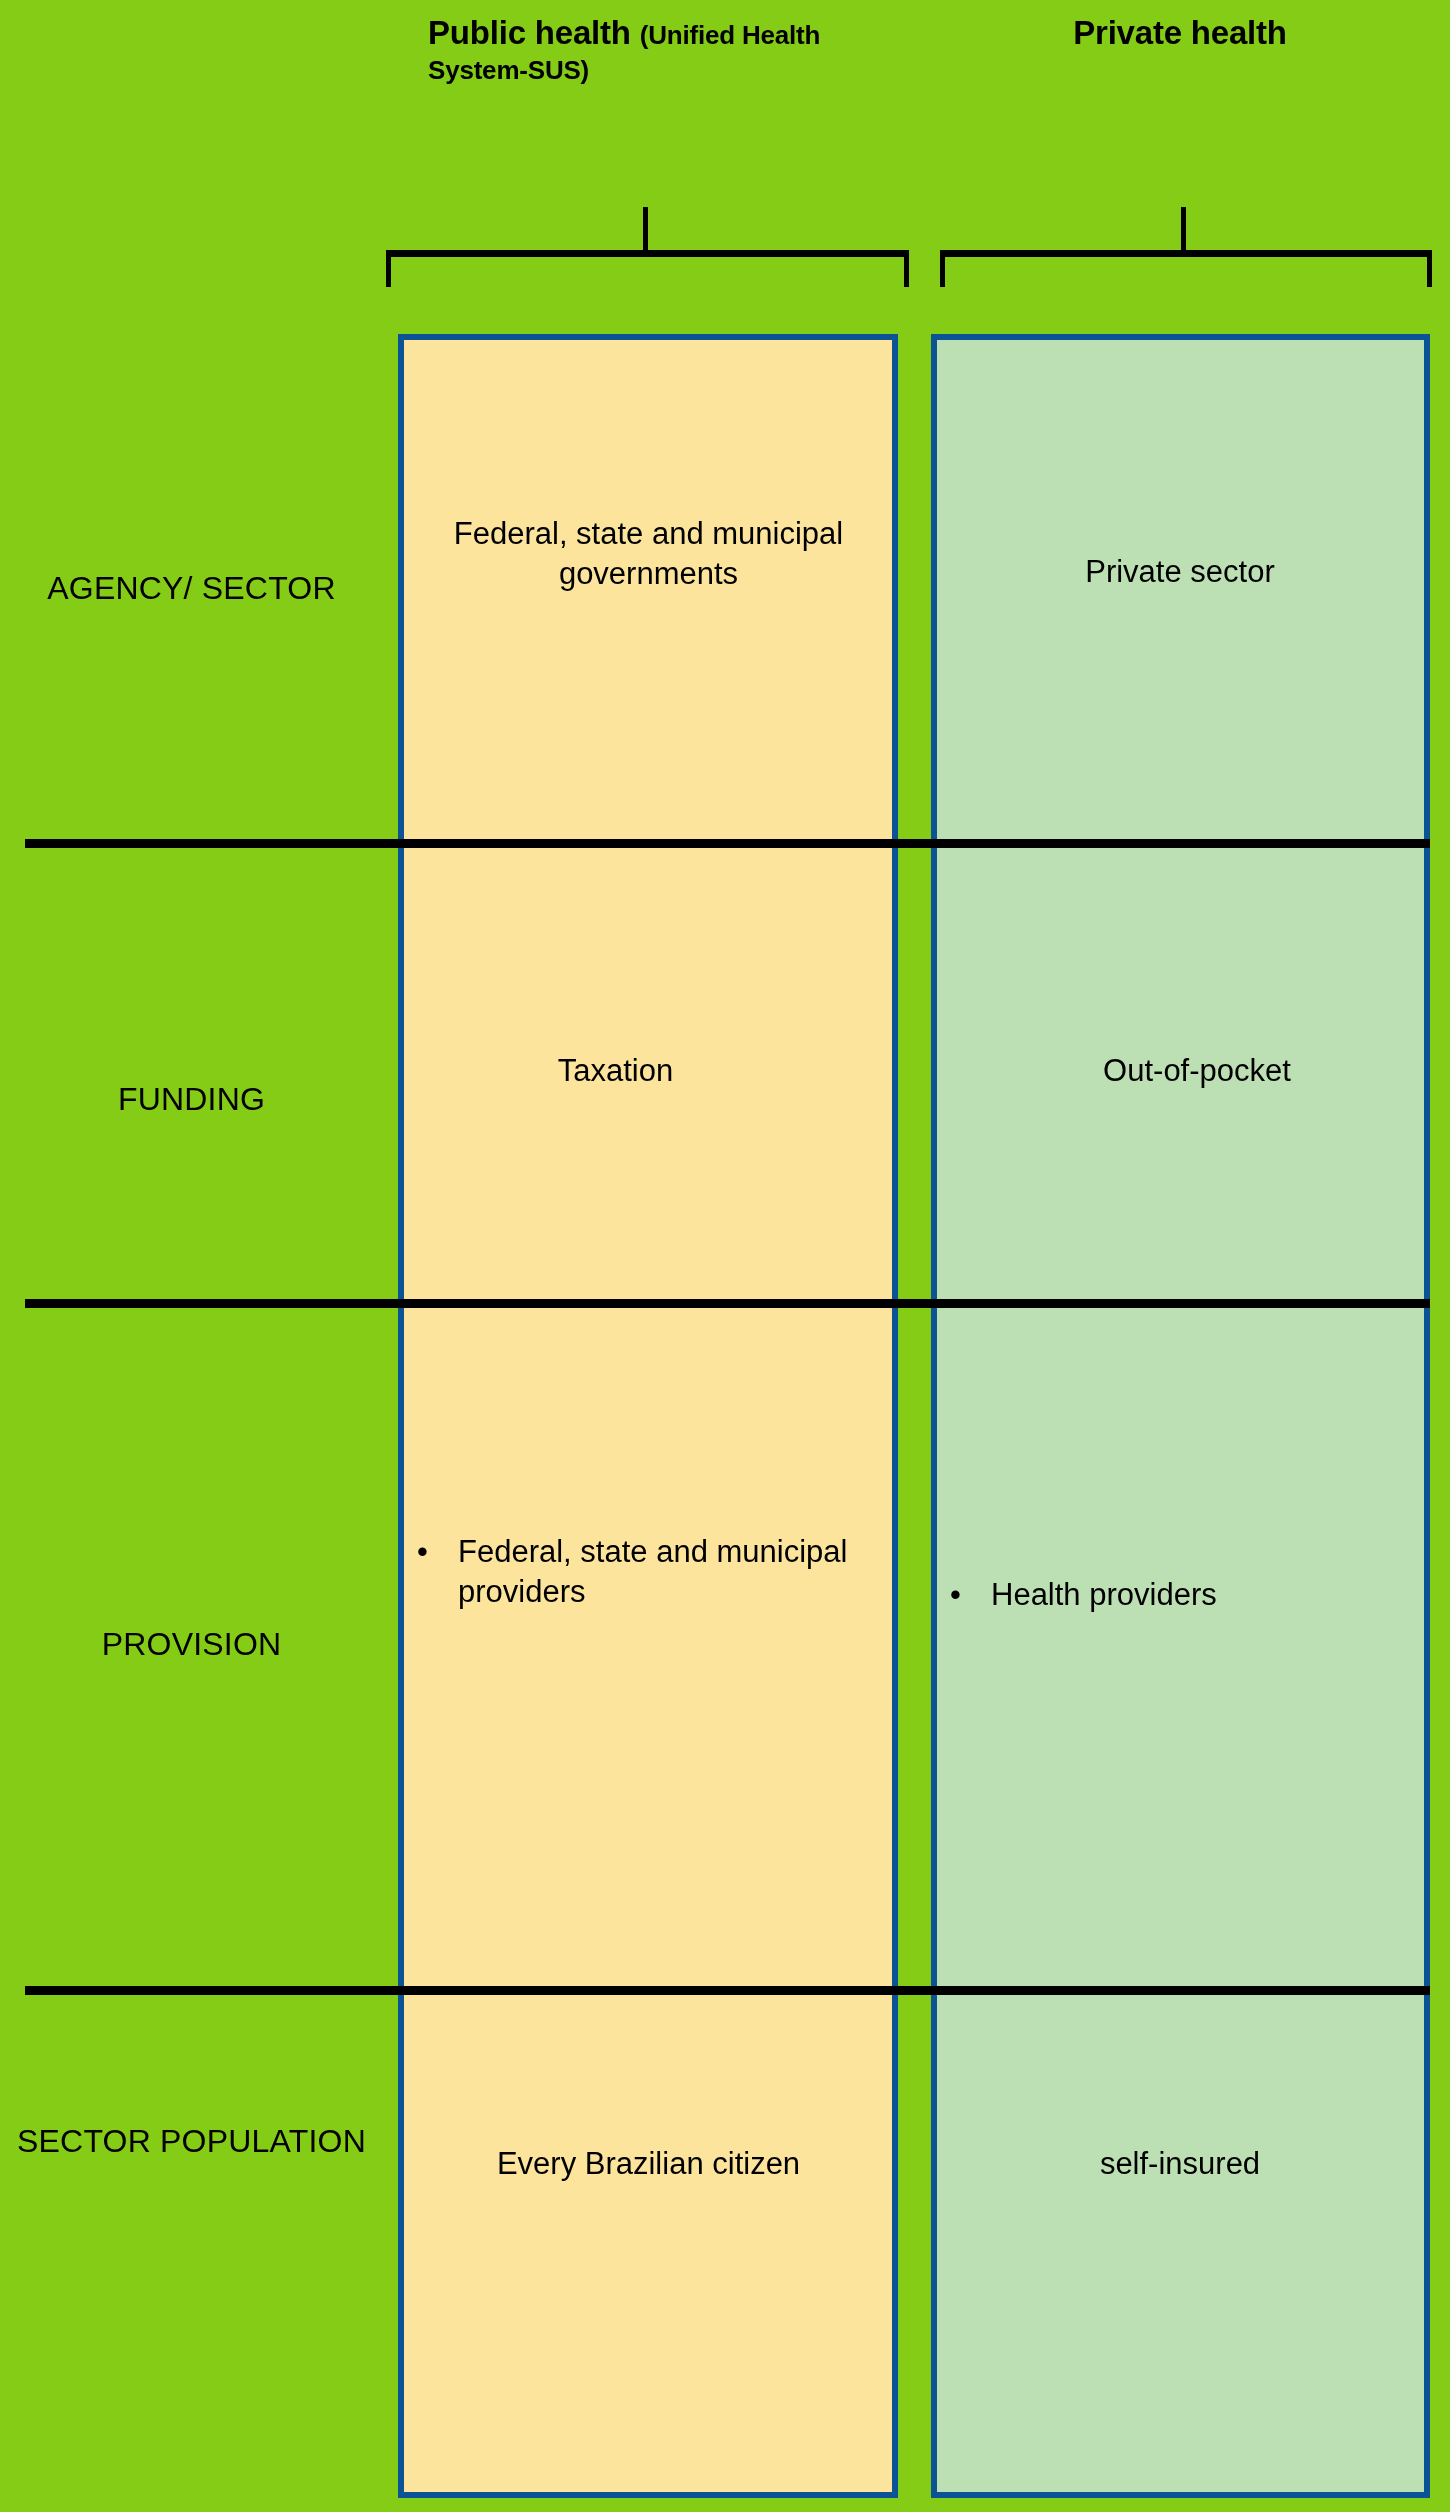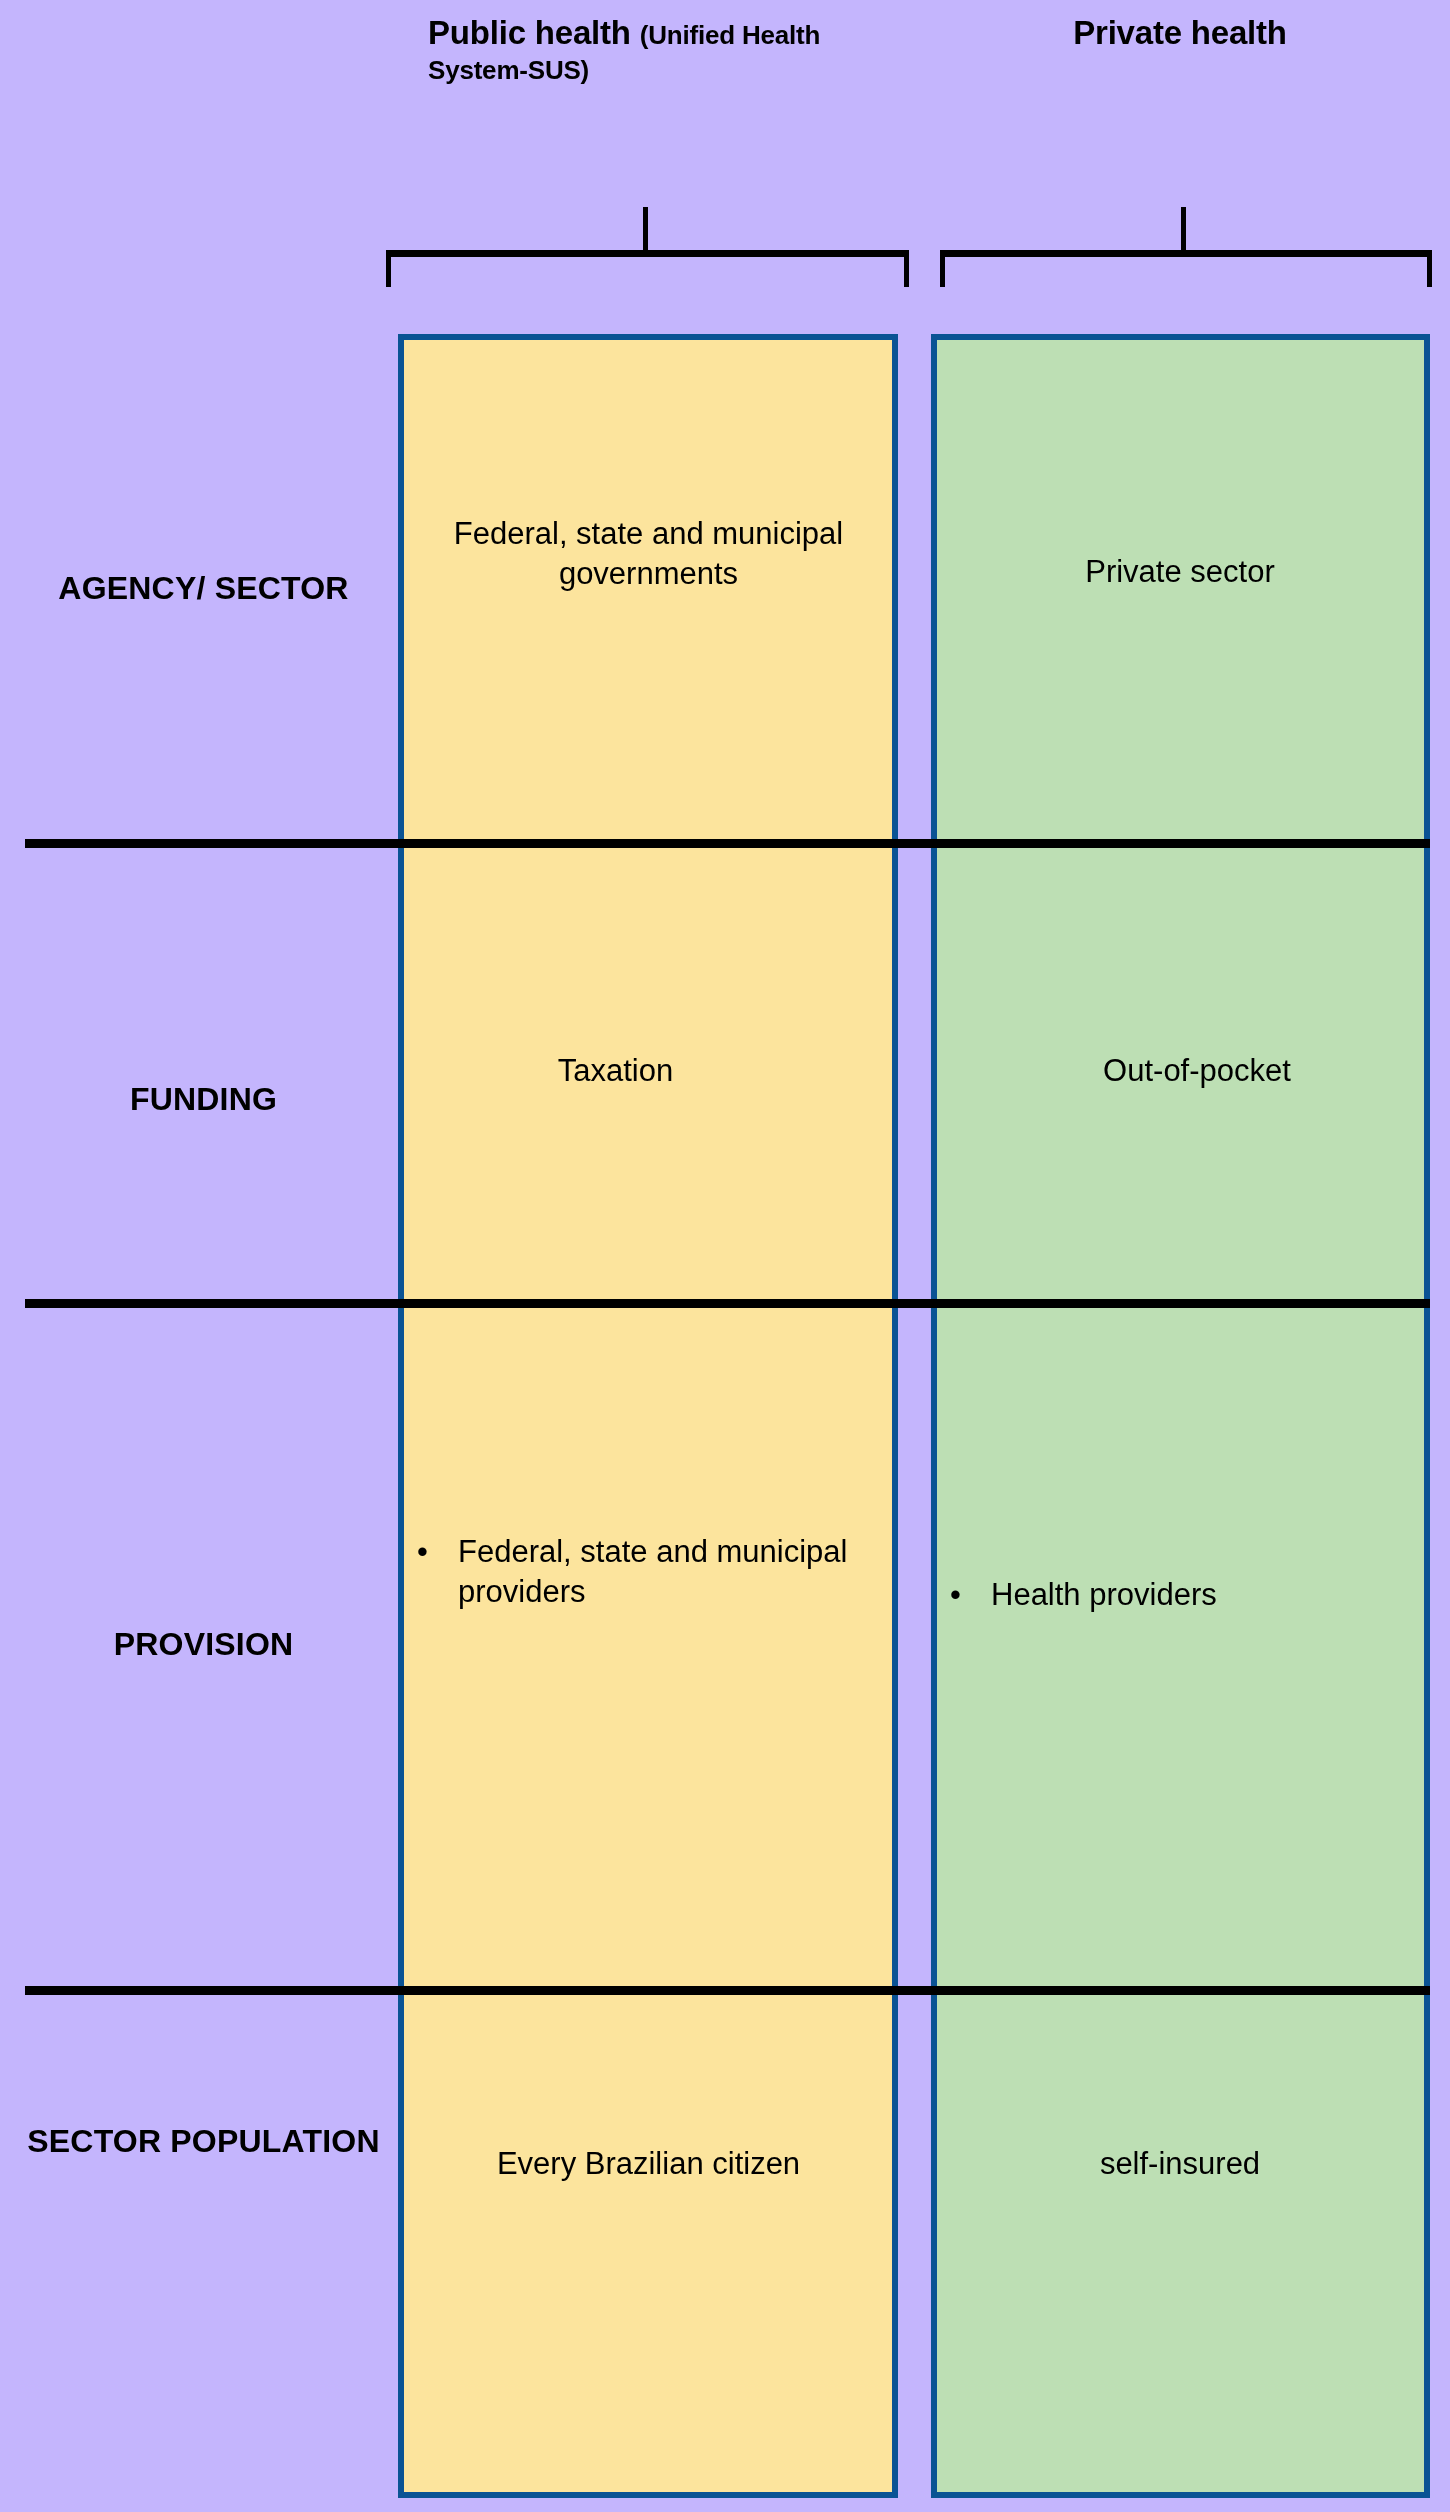--- a/index.html
+++ b/index.html
@@ -9,21 +9,21 @@
   }
   body {
     font-family: "Liberation Sans", sans-serif;
     color: #000000;
   }
 
   #stage {
     position: relative;
     width: 1450px;
     height: 2512px;
-    background: #c4b5fd;
+    background: #84cc16;
     overflow: hidden;
   }
 
   
   .col-header {
     position: absolute;
     font-weight: bold;
     color: #000000;
     line-height: 1.28;
     text-align: center;
@@ -73,26 +73,25 @@
   #bracket-private { left: 940px; top: 250px; width: 492px; }
   #bracket-public  .stem { left: 257px; }
   #bracket-private .stem { left: 241px; }
 
   
   .row-label {
     position: absolute;
     left: 0;
     width: 383px;
     text-align: center;
-    font-weight: bold;
+    font-weight: normal;
     font-size: 32px;
     line-height: 1.22;
     color: #000000;
     letter-spacing: 0.2px;
-    padding-left: 12px;
   }
   #label-agency     { top: 569px; }
   #label-funding    { top: 1080px; }
   #label-provision  { top: 1625px; text-align: center; }
   #label-covered    { top: 2122px; }
 
   
   .col-box {
     position: absolute;
     border: 6.6px solid #0A5394;

